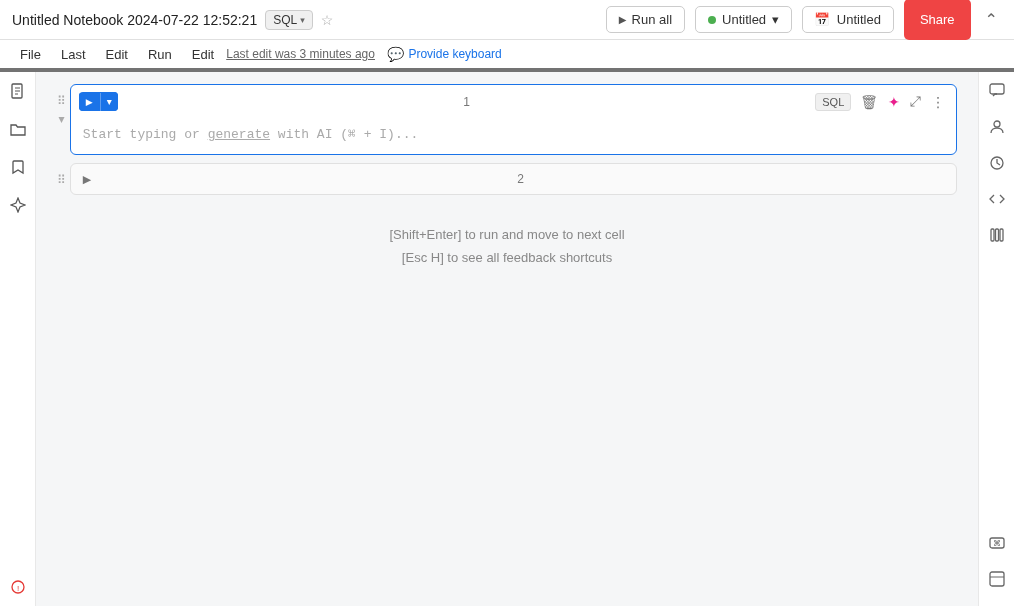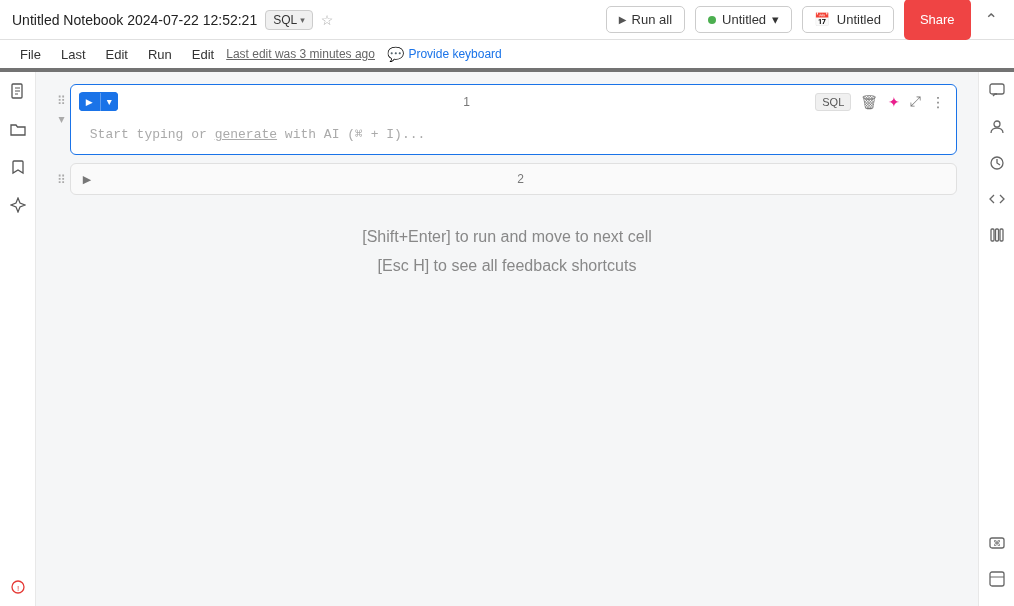--- a/index.html
+++ b/index.html
@@ -54,28 +54,28 @@
     .run-btn-arrow { font-size: 9px; }
     .run-btn-divider { width: 1px; background: rgba(255,255,255,0.3); height: 18px; }
     .run-btn-dropdown { background: #1a73e8; border: none; color: #fff; padding: 4px 6px; cursor: pointer; font-size: 10px; }
     .cell-number { flex: 1; text-align: center; color: #777; font-size: 12px; }
     .cell-type-badge { background: #f0f0f0; border: 1px solid #ddd; border-radius: 3px; padding: 2px 6px; font-size: 11px; color: #555; }
     .cell-actions { display: flex; align-items: center; gap: 4px; }
     .cell-action-btn { background: none; border: none; cursor: pointer; color: #777; font-size: 14px; padding: 2px 3px; border-radius: 3px; }
     .ai-icon { color: #e91e8c; font-size: 14px; }
 
     .cell-body { padding: 8px 12px 12px 12px; }
-    .cell-placeholder { color: #aaa; font-size: 13px; font-family: 'Courier New', monospace; margin-left: 7px; }
+    .cell-placeholder { color: #aaa; font-size: 13px; font-family: 'Courier New', monospace; }
     .cell-placeholder span { text-decoration: underline; }
 
     .cell-inactive-header { display: flex; align-items: center; padding: 8px 12px; gap: 6px; }
     .play-arrow { color: #777; font-size: 11px; cursor: pointer; }
 
     
-    .hint-area { text-align: center; padding: 20px; color: #888; font-size: 16px; line-height: 1.8; }
+    .hint-area { text-align: center; padding: 20px; color: #888; font-size: 13px; line-height: 1.8; }
 
     
     .right-sidebar { width: 36px; border-left: 1px solid #e8e8e8; display: flex; flex-direction: column; align-items: center; padding: 8px 0; gap: 14px; }
     .right-icon { width: 22px; height: 22px; display: flex; align-items: center; justify-content: center; cursor: pointer; color: #666; font-size: 15px; border-radius: 4px; }
   </style>
 </head>
 <body>
 
 <div class="title-bar">
   <span class="title-text">Untitled Notebook 2024-07-22 12:52:21</span>

